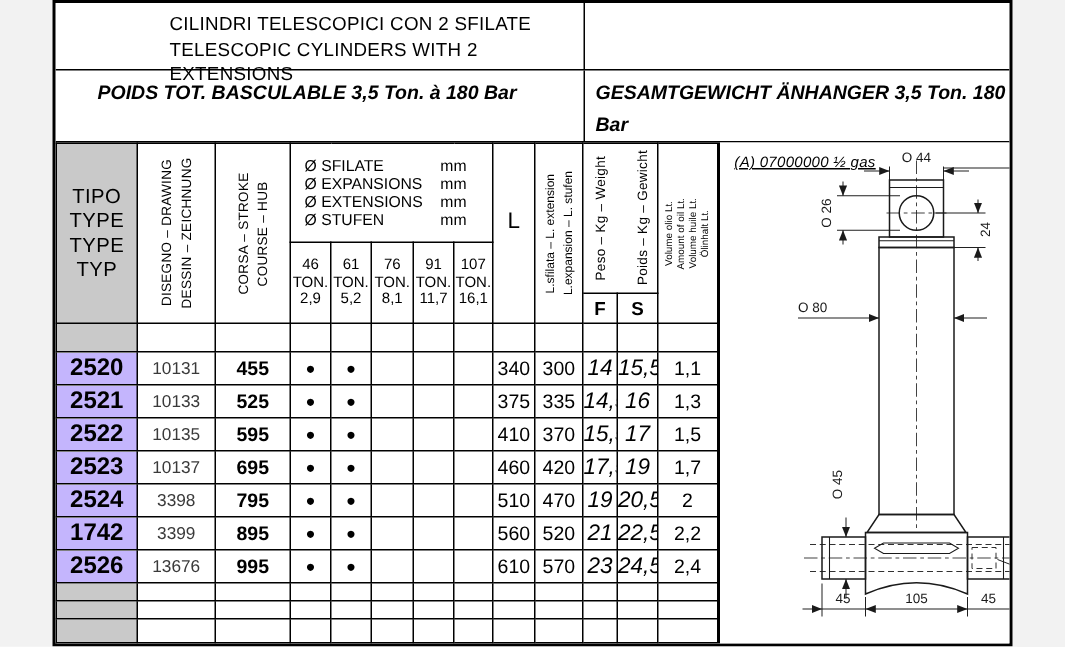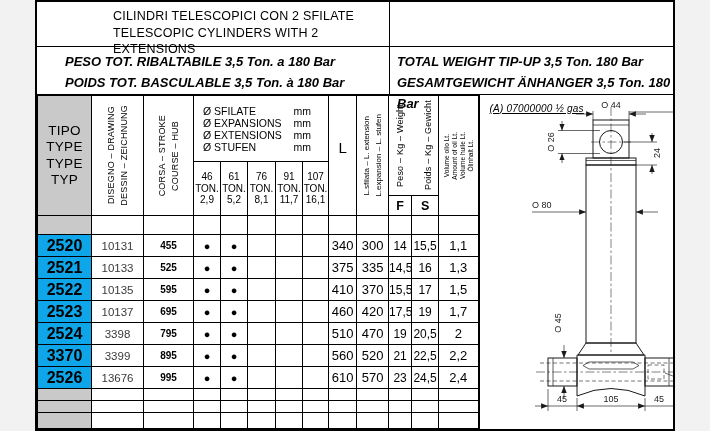--- a/index.html
+++ b/index.html
@@ -30,26 +30,26 @@
   .th-9 span{font-size:9px;letter-spacing:.2px;}
   .th-8 span{font-size:8px;}
   .th-vol .vwrap{gap:1px;}
   .th-vol span{font-size:6.6px;}
   .th-diam .stack{display:flex;flex-direction:column;justify-content:space-evenly;height:100%;box-sizing:border-box;padding:2px 0;}
   .th-diam .line{display:flex;justify-content:space-between;padding:0 17px 0 9px;font-size:10.5px;}
   .th-l{font-size:15px;vertical-align:bottom;}
   .th-l div{padding-bottom:16px;}
   .th-ton{font-size:10px;line-height:1.18;}
   .th-fs{font-weight:bold;font-size:12.5px;}
-  .td-tipo{background:#0ea5e9;font-weight:bold;font-size:16px;}
+  .td-tipo{background:#c4b5fd;font-weight:bold;font-size:16px;}
   .td-draw{font-size:11.5px;color:#3a3a3a;}
-  .td-stroke{font-weight:bold;font-size:10px;}
+  .td-stroke{font-weight:bold;font-size:13px;}
   .td-dot{font-size:11px;}
   .td-l,.td-ext,.td-vol{font-size:13px;}
-  .td-fs{font-size:12px;}
+  .td-fs{font-size:15px;font-style:italic;}
   
   .drawing{flex:1;position:relative;background:#fff;}
   .note{position:absolute;top:8px;left:10px;font-style:italic;font-size:10px;letter-spacing:.2px;text-decoration:underline;}
   .drawing svg{position:absolute;left:0;top:0;}
   svg .ln{stroke:#1a1a1a;fill:none;stroke-width:1;}
   svg .thin{stroke-width:.7;}
   svg .dim{stroke:#1a1a1a;fill:none;stroke-width:.65;}
   svg .cl{stroke:#1a1a1a;fill:none;stroke-width:.55;stroke-dasharray:9 2.5 2.5 2.5;}
   svg .dash{stroke:#1a1a1a;fill:none;stroke-width:.6;stroke-dasharray:4 2.5;}
   svg text{fill:#1a1a1a;stroke:none;font-family:"Liberation Sans",sans-serif;font-size:9px;}
@@ -62,25 +62,23 @@
 
   <div class="titles">
     <div class="half l">
       <div>CILINDRI TELESCOPICI CON 2 SFILATE</div>
       <div>TELESCOPIC CYLINDERS WITH 2 EXTENSIONS</div>
     </div>
   </div>
 
   <div class="weights">
     <div class="half l">
-      <div>PESO TOT. RIBALTABILE 3,5 Ton. a 180 Bar</div>
       <div>POIDS TOT. BASCULABLE 3,5 Ton. à 180 Bar</div>
     </div>
     <div class="half r">
-      <div>TOTAL WEIGHT TIP-UP 3,5 Ton. 180 Bar</div>
       <div>GESAMTGEWICHT ÄNHANGER 3,5 Ton. 180 Bar</div>
     </div>
   </div>
 
   <div class="main">
 
     <table class="spec">
       <colgroup>
         <col style="width:54px">
           <col style="width:52px">
@@ -277,21 +275,21 @@
             <td class="td-dot"></td>
             <td class="td-dot"></td>
             <td class="td-dot"></td>
             <td class="td-l">510</td>
             <td class="td-ext">470</td>
             <td class="td-fs">19</td>
             <td class="td-fs">20,5</td>
             <td class="td-vol">2</td>
           </tr>
           <tr style="height: 22px;">
-            <td class="td-tipo">3370</td>
+            <td class="td-tipo">1742</td>
             <td class="td-draw">3399</td>
             <td class="td-stroke">895</td>
             <td class="td-dot">●</td>
             <td class="td-dot">●</td>
             <td class="td-dot"></td>
             <td class="td-dot"></td>
             <td class="td-dot"></td>
             <td class="td-l">560</td>
             <td class="td-ext">520</td>
             <td class="td-fs">21</td>

